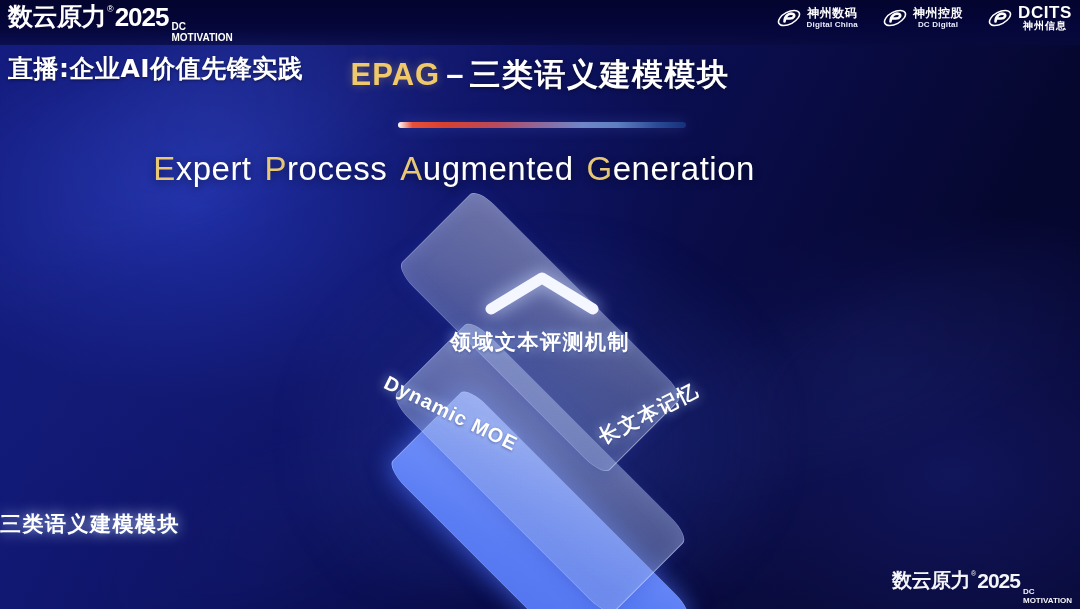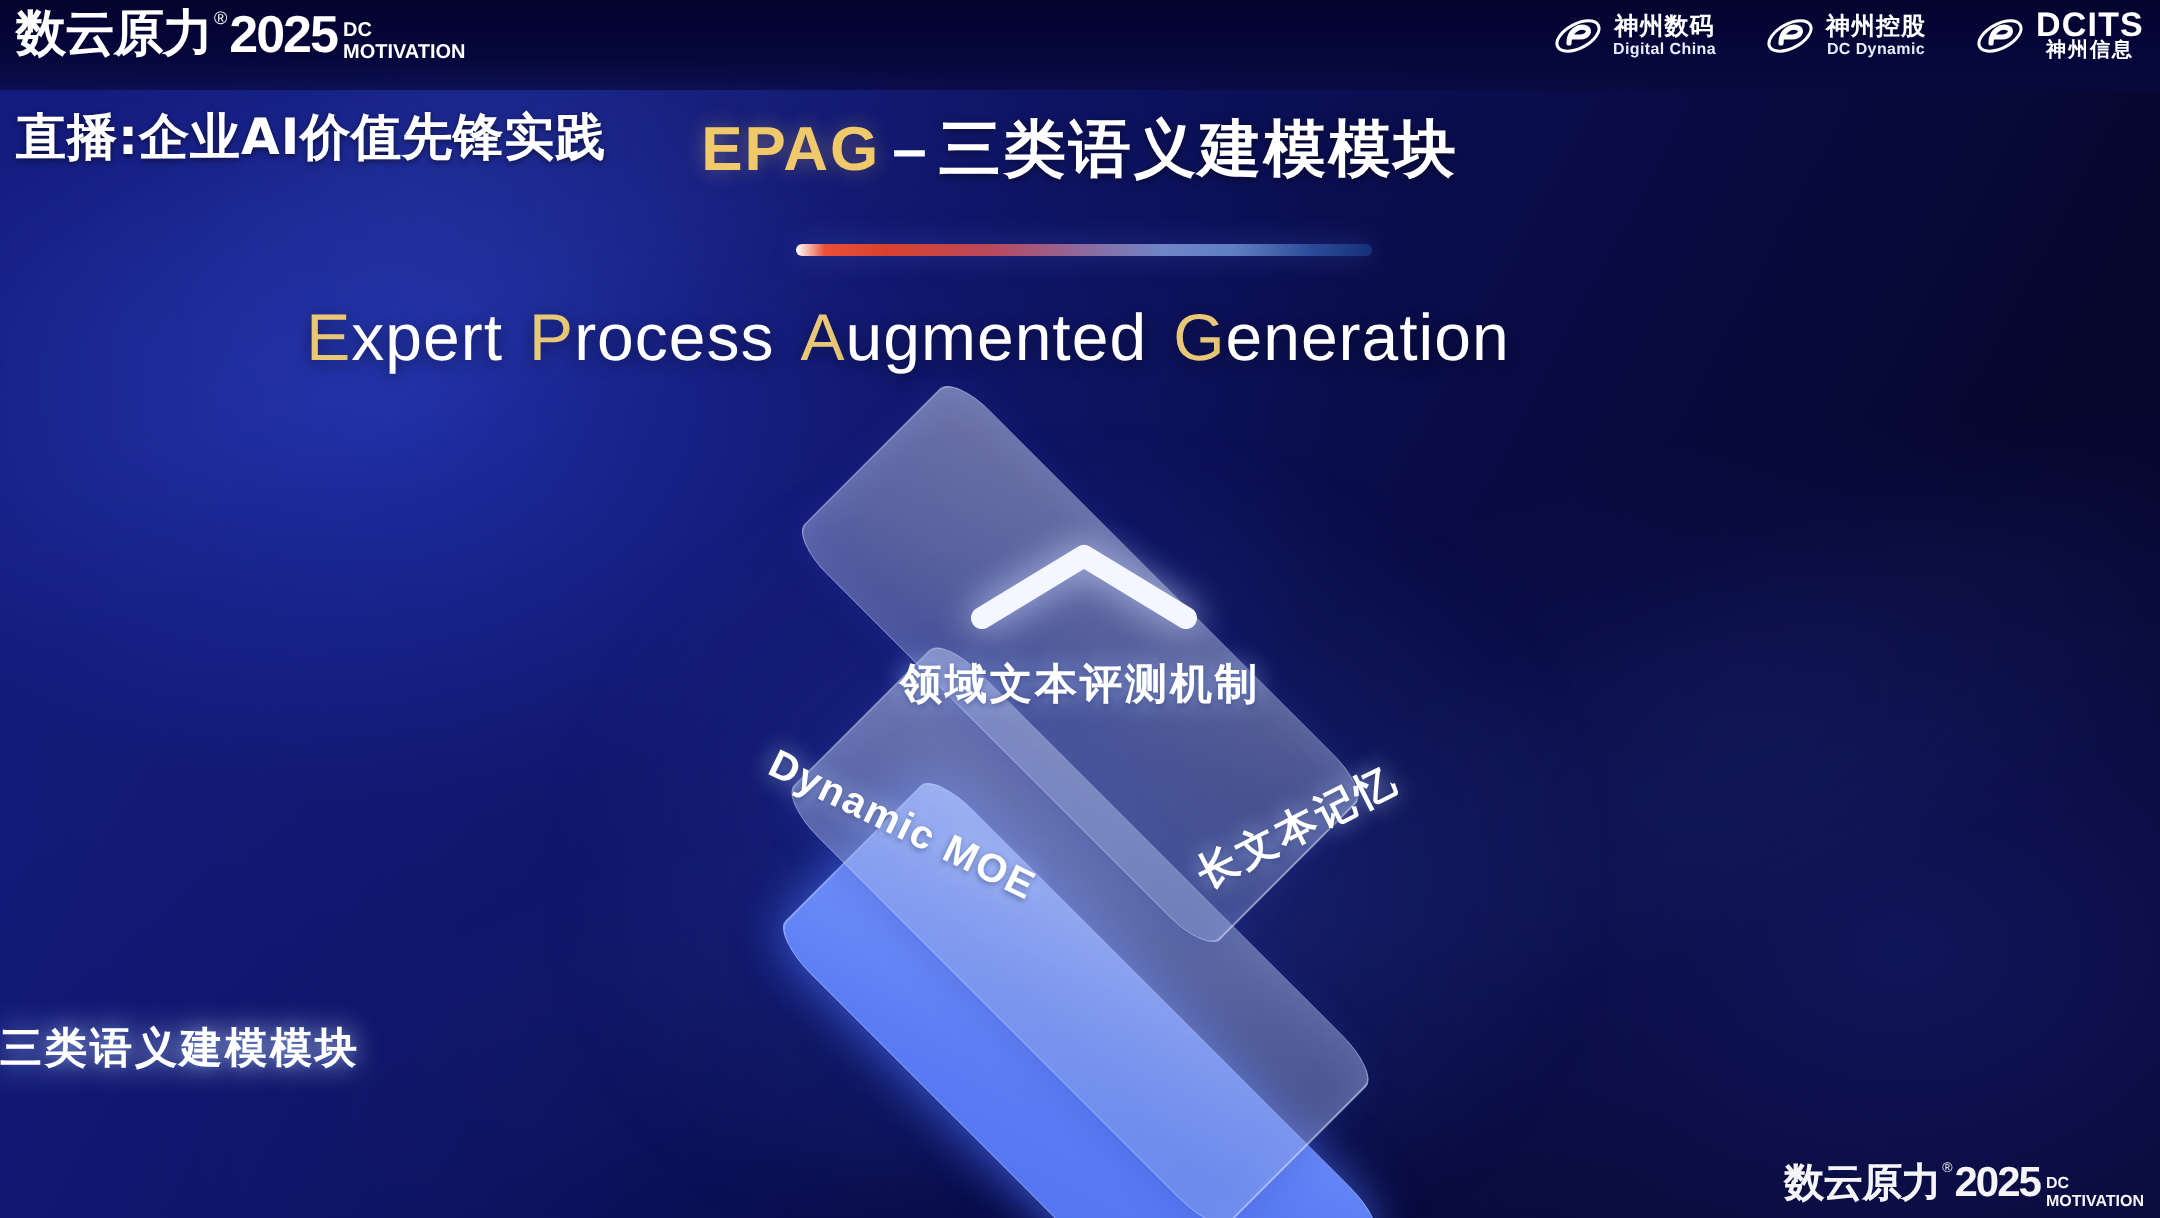--- a/index.html
+++ b/index.html
@@ -46,21 +46,21 @@
     letter-spacing:-0.5px; line-height:28px;
     font-family:"DejaVu Sans","Liberation Sans",sans-serif;
   }
   .brand-reg { font-size:9px; color:#fff; line-height:12px; margin-left:1px; }
   .brand-year {
     font-size:26px; font-weight:bold; color:#ffffff; line-height:28px;
     letter-spacing:-1px; margin-left:1px;
     font-family:"Liberation Sans",sans-serif;
   }
   .brand-dc {
-    display:flex; flex-direction:column; margin-left:3px; margin-top:8px;
+    display:flex; flex-direction:column; margin-left:3px; margin-top:19px;
   }
   .brand-dc .dc { font-size:10px; font-weight:bold; color:#ffffff; line-height:10px; letter-spacing:0px; }
   .brand-dc .mot { font-size:10px; font-weight:bold; color:#ffffff; line-height:11px; letter-spacing:0px; }
 
   
   .live-line {
     position:absolute; left:8px; top:52px; z-index:9;
     font-size:25px; font-weight:bold; color:#ffffff;
     letter-spacing:0.5px; white-space:nowrap;
     font-family:"DejaVu Sans","Liberation Sans",sans-serif;
@@ -266,21 +266,21 @@
 
     <div class="partner">
       <span class="swoosh">
         <svg width="26" height="26" viewBox="0 0 26 26">
           <ellipse cx="13" cy="13" rx="11.5" ry="6" fill="none" stroke="#ffffff" stroke-width="1.5" transform="rotate(-28 13 13)"></ellipse>
           <path d="M8.5 16.5 C8.5 10.5 13.5 7.5 17 9 C19.5 10 18 13.5 14 13.5 L9.5 13.5" fill="none" stroke="#ffffff" stroke-width="2.6" stroke-linecap="round"></path>
         </svg>
       </span>
       <span class="partner-txt">
         <span class="p-cn">神州控股</span>
-        <span class="p-en">DC Dynamic</span>
+        <span class="p-en">DC Digital</span>
       </span>
     </div>
 
     <div class="partner">
       <span class="swoosh">
         <svg width="26" height="26" viewBox="0 0 26 26">
           <ellipse cx="13" cy="13" rx="11.5" ry="6" fill="none" stroke="#ffffff" stroke-width="1.5" transform="rotate(-28 13 13)"></ellipse>
           <path d="M8.5 16.5 C8.5 10.5 13.5 7.5 17 9 C19.5 10 18 13.5 14 13.5 L9.5 13.5" fill="none" stroke="#ffffff" stroke-width="2.6" stroke-linecap="round"></path>
         </svg>
       </span>

